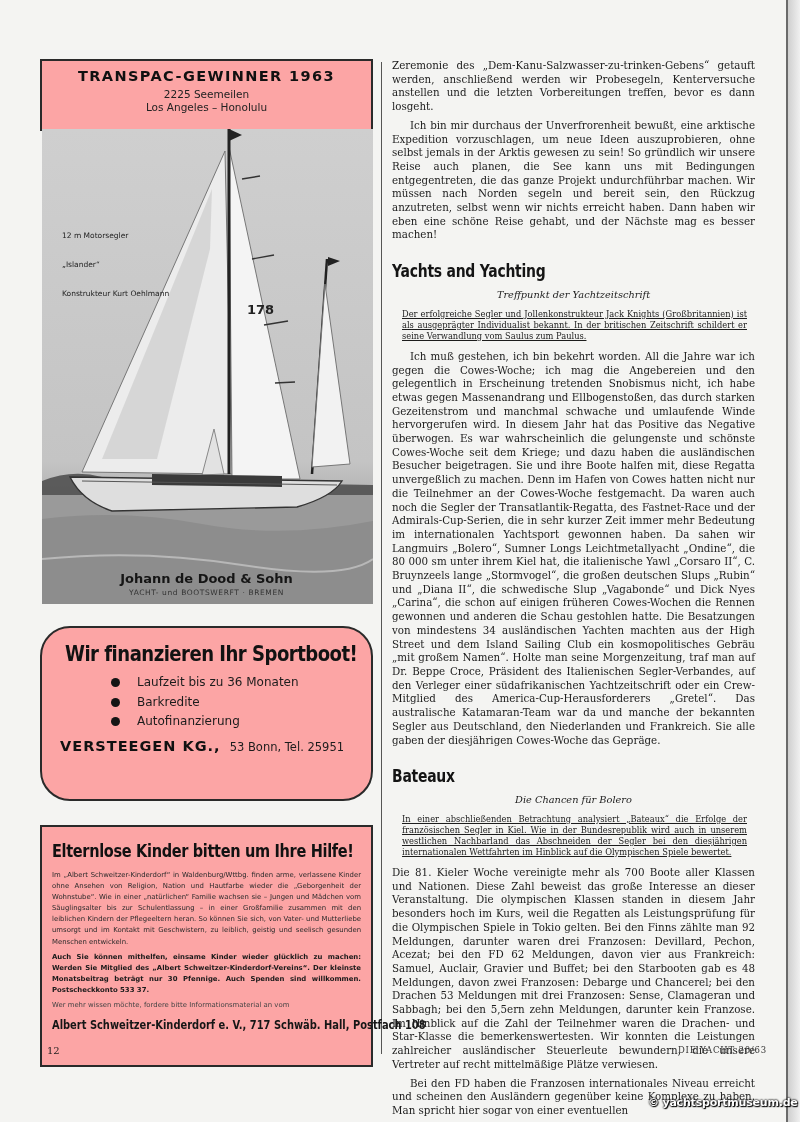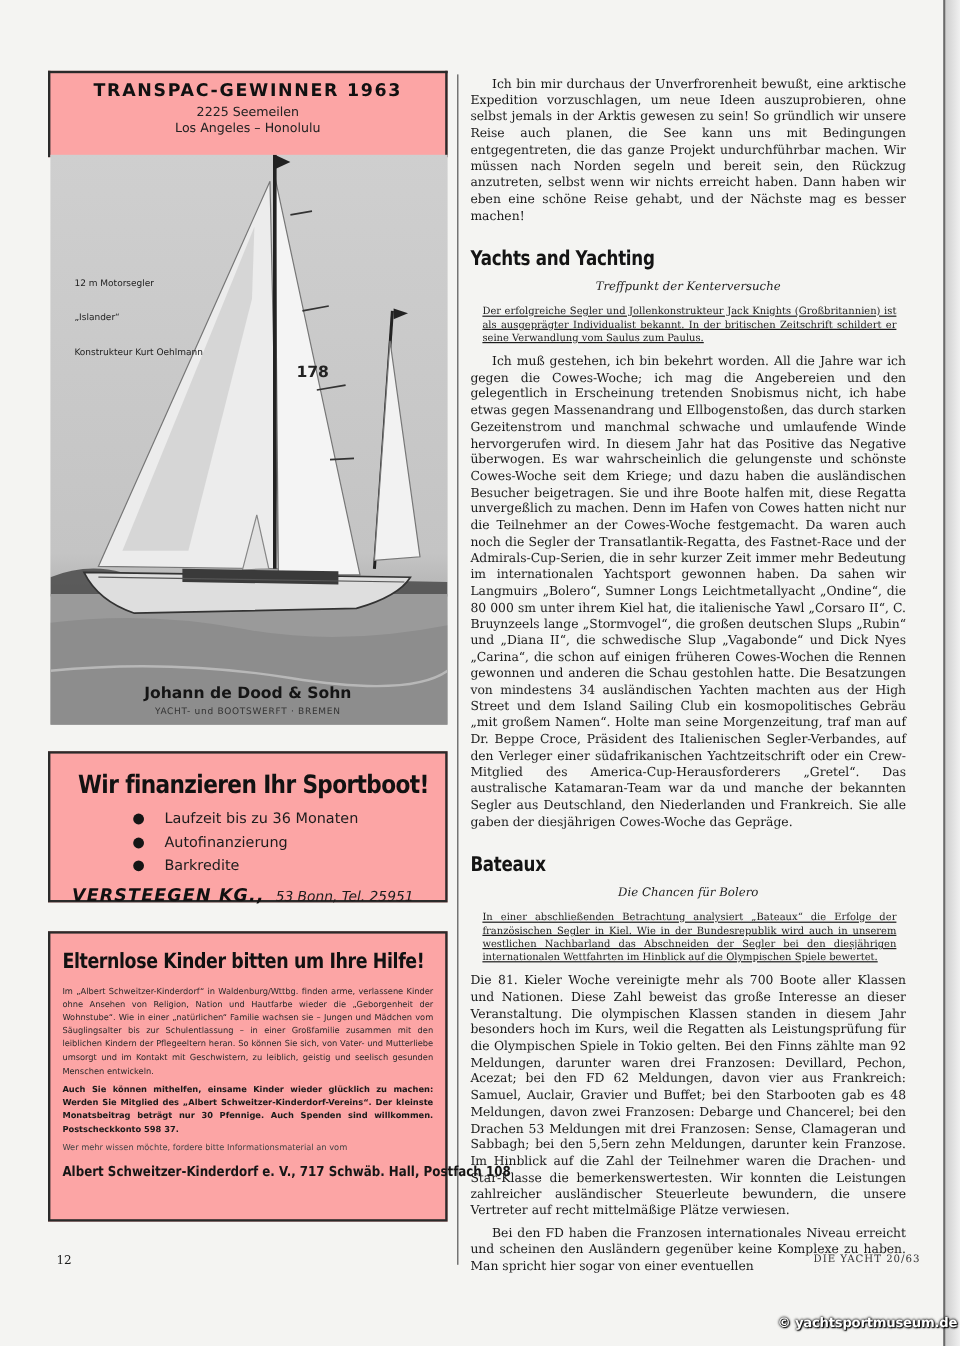--- a/index.html
+++ b/index.html
@@ -14,26 +14,26 @@
   .ad1-title{font-weight:bold;font-size:14.5px;letter-spacing:1.4px;color:#111;display:block;}
   .ad1-sub{font-size:10.5px;line-height:13px;display:block;color:#222;}
   .ad1{position:relative;width:333px;height:545px;}
   .ad1-photo{position:absolute;left:2px;top:70px;width:331px;height:475px;background:linear-gradient(#cfcfcf,#c4c4c4 70%,#a8a8a8 82%,#9c9c9c);overflow:hidden;}
   .ad1-caption{position:absolute;left:22px;top:66px;font-family:"DejaVu Sans",sans-serif;font-size:7.5px;line-height:13px;color:#222;}
   .ad1-caption div{display:block;margin-top:16px;}
   .ad1-firm{position:absolute;left:0;right:0;top:446px;text-align:center;font-family:"DejaVu Sans",sans-serif;}
   .ad1-firm-name{display:block;font-weight:bold;font-size:13px;color:#151515;}
   .ad1-firm-sub{display:block;font-size:7.5px;letter-spacing:.6px;color:#333;margin-top:2px;}
   
-  .ad2{margin-top:23px;height:126px;padding:14px 0 0 0;}
+  .ad2{margin-top:23px;height:175px;padding:14px 0 0 0;border-radius:30px;}
   .ad2-title{font-family:"DejaVu Sans",sans-serif;font-weight:bold;font-size:21px;letter-spacing:-.6px;text-align:center;transform:scaleX(.86);transform-origin:center;white-space:nowrap;display:block;color:#121212;}
   .ad2-list{margin:7px 0 0 69px;padding:0;list-style:none;font-family:"DejaVu Sans",sans-serif;font-size:12px;line-height:19.5px;}
   .ad2-list li{display:flex;align-items:center;}
   .bullet{display:inline-block;width:9px;height:9px;border-radius:50%;background:#151515;margin-right:17px;}
-  .ad2-foot{margin:4px 0 0 18px;font-family:"DejaVu Sans",sans-serif;white-space:nowrap;font-style:italic;}
+  .ad2-foot{margin:4px 0 0 18px;font-family:"DejaVu Sans",sans-serif;white-space:nowrap;}
   .ad2-firm{font-weight:900;font-size:14.5px;letter-spacing:1px;color:#111;}
   .ad2-addr{font-size:11.5px;margin-left:4px;}
   
   .ad3{margin-top:24px;height:242px;padding:14px 10px 0 10px;font-family:"DejaVu Sans",sans-serif;}
   .ad3-title{display:block;font-weight:bold;font-size:17.5px;letter-spacing:-.4px;transform:scaleX(.83);transform-origin:left;white-space:nowrap;color:#121212;}
   .ad3-body{display:block;font-size:6.9px;line-height:11.1px;text-align:justify;margin-top:9px;color:#2a2a2a;}
   .ad3-bold{display:block;font-size:6.9px;line-height:11.1px;font-weight:bold;text-align:justify;margin-top:4px;color:#1a1a1a;}
   .ad3-more{display:block;font-size:6.9px;line-height:11px;margin-top:4px;color:#444;}
   .ad3-foot{display:block;font-weight:bold;font-size:11.5px;margin-top:7px;transform:scaleX(.86);transform-origin:left;white-space:nowrap;color:#161616;}
   .pagenum{position:absolute;left:47px;top:1045px;font-size:10px;}
@@ -109,50 +109,51 @@
 
   <div class="box ad2" style="margin-top:22px;">
     <span class="ad2-title">Wir finanzieren Ihr Sportboot!</span>
     <ul class="ad2-list">
       <li>
           <span class="bullet"></span>
           <span>Laufzeit bis zu 36 Monaten</span>
         </li>
       <li>
           <span class="bullet"></span>
-          <span>Autofinanzierung</span>
+          <span>Barkredite</span>
         </li>
       <li>
           <span class="bullet"></span>
-          <span>Barkredite</span>
+          <span>Autofinanzierung</span>
         </li>
     </ul>
     <div class="ad2-foot">
       <span class="ad2-firm">VERSTEEGEN KG.,</span>
       <span class="ad2-addr">53 Bonn, Tel. 25951</span>
     </div>
   </div>
 
   <div class="box ad3">
     <span class="ad3-title">Elternlose Kinder bitten um Ihre Hilfe!</span>
     <span class="ad3-body">Im „Albert Schweitzer-Kinderdorf“ in Waldenburg/Wttbg. finden arme, verlassene Kinder ohne Ansehen von Religion, Nation und Hautfarbe wieder die „Geborgenheit der Wohnstube“. Wie in einer „natürlichen“ Familie wachsen sie – Jungen und Mädchen vom Säuglingsalter bis zur Schulentlassung – in einer Großfamilie zusammen mit den leiblichen Kindern der Pflegeeltern heran. So können Sie sich, von Vater- und Mutterliebe umsorgt und im Kontakt mit Geschwistern, zu leiblich, geistig und seelisch gesunden Menschen entwickeln.</span>
-    <span class="ad3-bold">Auch Sie können mithelfen, einsame Kinder wieder glücklich zu machen: Werden Sie Mitglied des „Albert Schweitzer-Kinderdorf-Vereins“. Der kleinste Monatsbeitrag beträgt nur 30 Pfennige. Auch Spenden sind willkommen. Postscheckkonto 598 37.</span>
+    <span class="ad3-bold">Auch Sie können mithelfen, einsame Kinder wieder glücklich zu machen: Werden Sie Mitglied des „Albert Schweitzer-Kinderdorf-Vereins“. Der kleinste Monatsbeitrag beträgt nur 30 Pfennige. Auch Spenden sind willkommen. Postscheckkonto 533 37.</span>
     <span class="ad3-more">Wer mehr wissen möchte, fordere bitte Informationsmaterial an vom</span>
     <span class="ad3-foot">Albert Schweitzer-Kinderdorf e. V., 717 Schwäb. Hall, Postfach 108</span>
   </div>
 </div>
 
 <div class="pagenum">12</div>
 
 <div class="rightcol">
+  <p>Zeremonie des „Dem-Kanu-Salzwasser-zu-trinken-Gebens“ getauft werden, anschließend werden wir Probesegeln, Kenterversuche anstellen und die letzten Vorbereitungen treffen, bevor es dann losgeht.</p>
   <div class="gap"></div>
   <p class="ind">Ich bin mir durchaus der Unverfrorenheit bewußt, eine arktische Expedition vorzuschlagen, um neue Ideen auszuprobieren, ohne selbst jemals in der Arktis gewesen zu sein! So gründlich wir unsere Reise auch planen, die See kann uns mit Bedingungen entgegentreten, die das ganze Projekt undurchführbar machen. Wir müssen nach Norden segeln und bereit sein, den Rückzug anzutreten, selbst wenn wir nichts erreicht haben. Dann haben wir eben eine schöne Reise gehabt, und der Nächste mag es besser machen!</p>
 
   <div class="sect-head">Yachts and Yachting</div>
-  <div class="subhead">Treffpunkt der Kenterversuche</div>
+  <div class="subhead">Treffpunkt der Yachtzeitschrift</div>
   <div class="lead">Der erfolgreiche Segler und Jollenkonstrukteur Jack Knights (Großbritannien) ist als ausgeprägter Individualist bekannt. In der britischen Zeitschrift schildert er seine Verwandlung vom Saulus zum Paulus.</div>
   <p class="ind">Ich muß gestehen, ich bin bekehrt worden. All die Jahre war ich gegen die Cowes-Woche; ich mag die Angebereien und den gelegentlich in Erscheinung tretenden Snobismus nicht, ich habe etwas gegen Massenandrang und Ellbogenstoßen, das durch starken Gezeitenstrom und manchmal schwache und umlaufende Winde hervorgerufen wird. In diesem Jahr hat das Positive das Negative überwogen. Es war wahrscheinlich die gelungenste und schönste Cowes-Woche seit dem Kriege; und dazu haben die ausländischen Besucher beigetragen. Sie und ihre Boote halfen mit, diese Regatta unvergeßlich zu machen. Denn im Hafen von Cowes hatten nicht nur die Teilnehmer an der Cowes-Woche festgemacht. Da waren auch noch die Segler der Transatlantik-Regatta, des Fastnet-Race und der Admirals-Cup-Serien, die in sehr kurzer Zeit immer mehr Bedeutung im internationalen Yachtsport gewonnen haben. Da sahen wir Langmuirs „Bolero“, Sumner Longs Leichtmetallyacht „Ondine“, die 80 000 sm unter ihrem Kiel hat, die italienische Yawl „Corsaro II“, C. Bruynzeels lange „Stormvogel“, die großen deutschen Slups „Rubin“ und „Diana II“, die schwedische Slup „Vagabonde“ und Dick Nyes „Carina“, die schon auf einigen früheren Cowes-Wochen die Rennen gewonnen und anderen die Schau gestohlen hatte. Die Besatzungen von mindestens 34 ausländischen Yachten machten aus der High Street und dem Island Sailing Club ein kosmopolitisches Gebräu „mit großem Namen“. Holte man seine Morgenzeitung, traf man auf Dr. Beppe Croce, Präsident des Italienischen Segler-Verbandes, auf den Verleger einer südafrikanischen Yachtzeitschrift oder ein Crew-Mitglied des America-Cup-Herausforderers „Gretel“. Das australische Katamaran-Team war da und manche der bekannten Segler aus Deutschland, den Niederlanden und Frankreich. Sie alle gaben der diesjährigen Cowes-Woche das Gepräge.</p>
 
   <div class="sect-head">Bateaux</div>
   <div class="subhead">Die Chancen für Bolero</div>
   <div class="lead">In einer abschließenden Betrachtung analysiert „Bateaux“ die Erfolge der französischen Segler in Kiel. Wie in der Bundesrepublik wird auch in unserem westlichen Nachbarland das Abschneiden der Segler bei den diesjährigen internationalen Wettfahrten im Hinblick auf die Olympischen Spiele bewertet.</div>
   <p>Die 81. Kieler Woche vereinigte mehr als 700 Boote aller Klassen und Nationen. Diese Zahl beweist das große Interesse an dieser Veranstaltung. Die olympischen Klassen standen in diesem Jahr besonders hoch im Kurs, weil die Regatten als Leistungsprüfung für die Olympischen Spiele in Tokio gelten. Bei den Finns zählte man 92 Meldungen, darunter waren drei Franzosen: Devillard, Pechon, Acezat; bei den FD 62 Meldungen, davon vier aus Frankreich: Samuel, Auclair, Gravier und Buffet; bei den Starbooten gab es 48 Meldungen, davon zwei Franzosen: Debarge und Chancerel; bei den Drachen 53 Meldungen mit drei Franzosen: Sense, Clamageran und Sabbagh; bei den 5,5ern zehn Meldungen, darunter kein Franzose. Im Hinblick auf die Zahl der Teilnehmer waren die Drachen- und Star-Klasse die bemerkenswertesten. Wir konnten die Leistungen zahlreicher ausländischer Steuerleute bewundern, die unsere Vertreter auf recht mittelmäßige Plätze verwiesen.</p>
   <div class="gap"></div>
   <p class="ind">Bei den FD haben die Franzosen internationales Niveau erreicht und scheinen den Ausländern gegenüber keine Komplexe zu haben. Man spricht hier sogar von einer eventuellen</p>
 </div>

